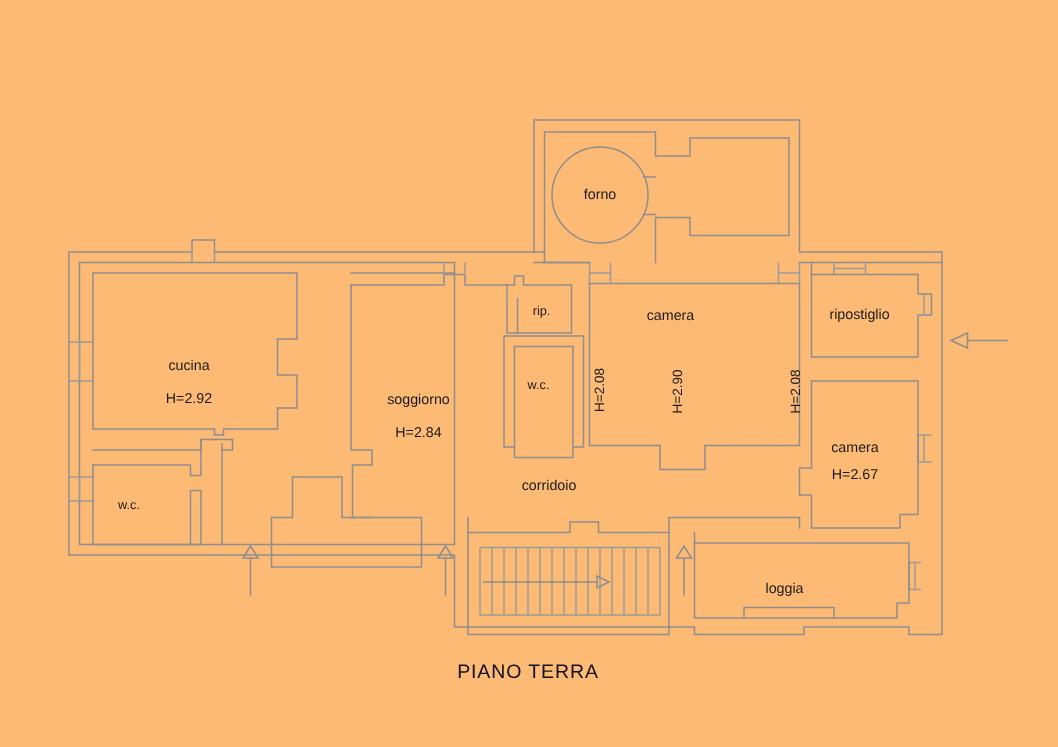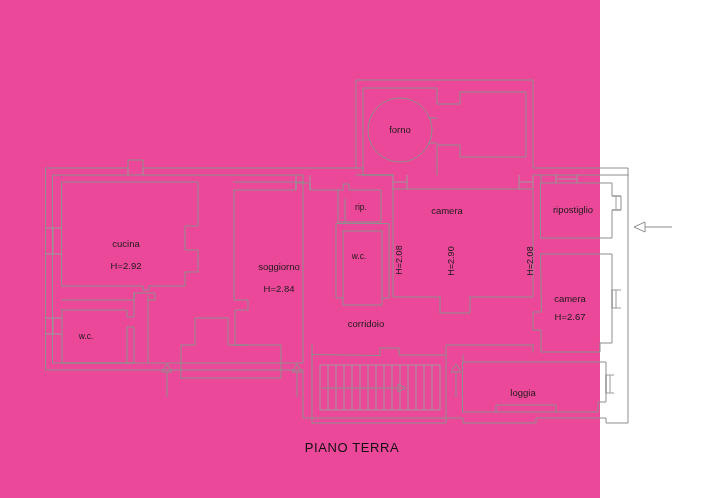--- a/index.html
+++ b/index.html
@@ -8,23 +8,23 @@
     background: #ffffff;
   }
   body {
     width: 705px;
     height: 498px;
     font-family: "Liberation Sans", sans-serif;
     overflow: hidden;
   }
   #floorplan-root {
     position: relative;
-    width: 600px;
+    width: 705px;
     height: 498px;
-    background: #ec4899;
+    background: #fdba74;
   }
   svg#plan-svg {
     display: block;
     width: 705px;
     height: 498px;
   }
   .wall {
     fill: none;
     stroke: #8e8e8e;
     stroke-width: 1;

